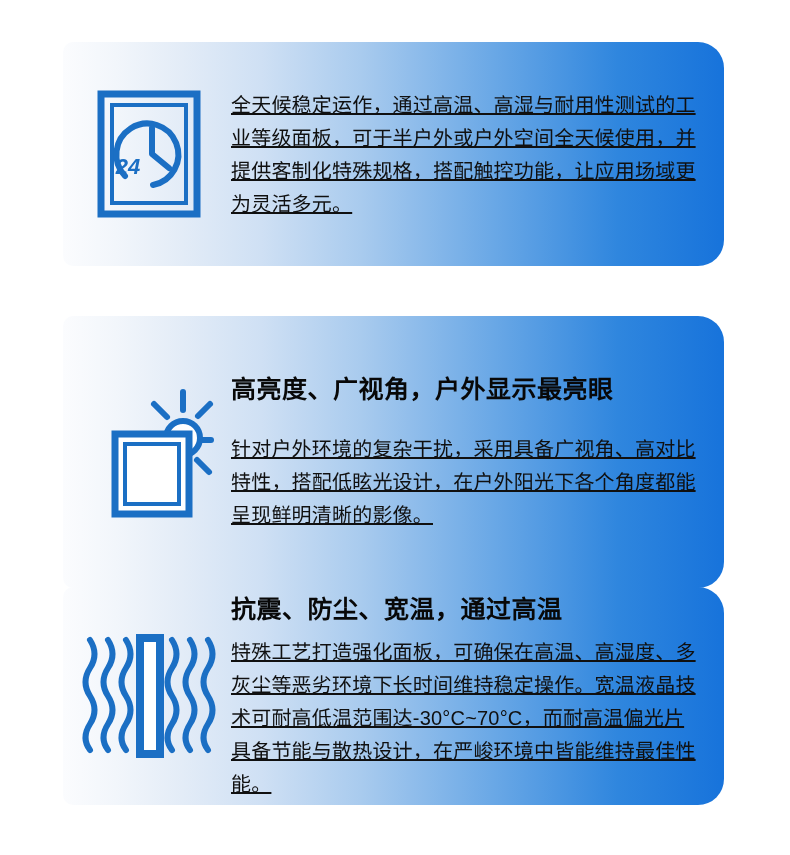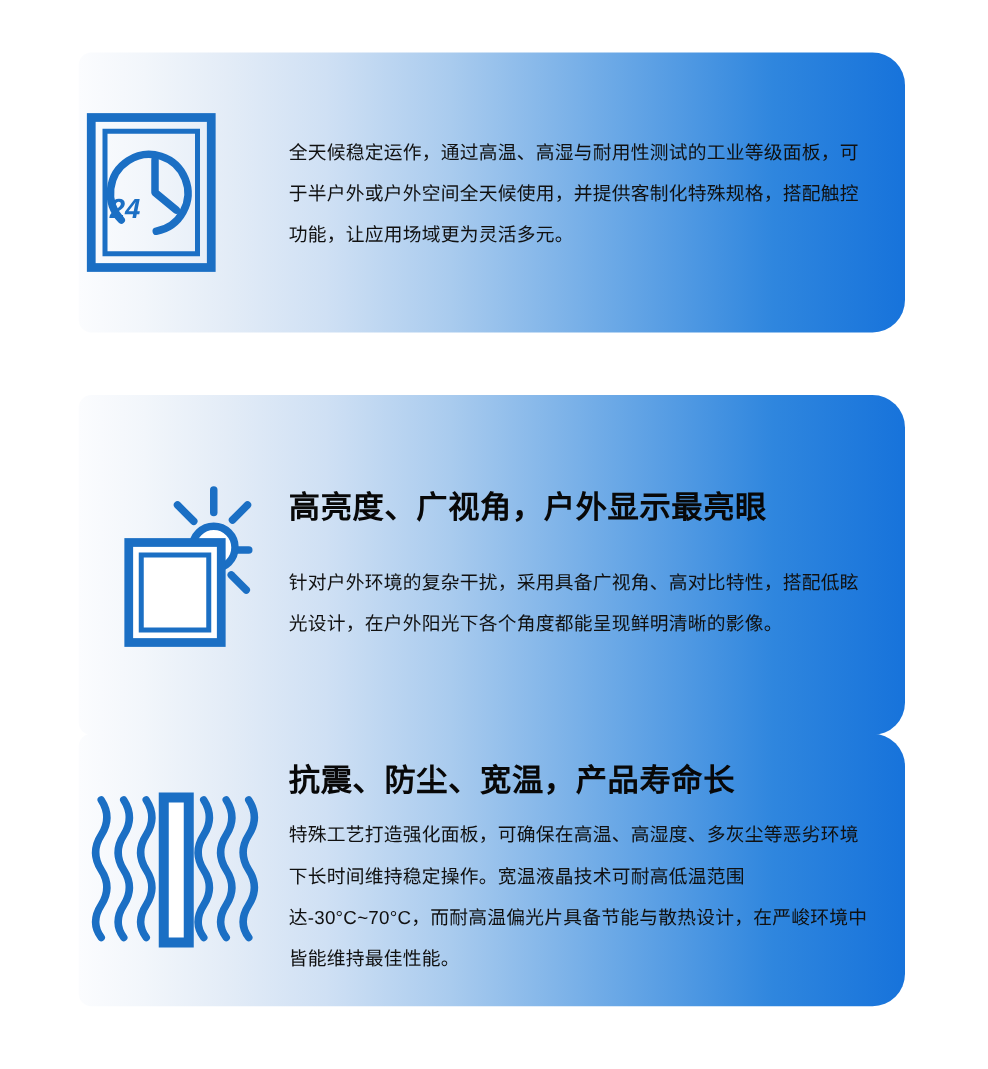--- a/index.html
+++ b/index.html
@@ -41,20 +41,21 @@
   }
   .card-1 { top: 42px;  height: 224px; }
   .card-2 { top: 316px; height: 272px; }
   .card-3 { top: 587px; height: 218px; }
 
   .icon-well {
     flex: 0 0 168px;
     height: 100%;
     display: flex;
     align-items: center;
+    justify-content: center;
     padding-left: 4px;
     box-sizing: border-box;
   }
   .icon-svg {
     display: block;
   }
 
   .card-body {
     flex: 1 1 auto;
     padding-right: 26px;
@@ -64,26 +65,27 @@
   .card-title {
     font-size: 25px;
     font-weight: bold;
     color: #080808;
     letter-spacing: 0.5px;
     line-height: 1.2;
     margin: 0 0 14px 0;
     white-space: nowrap;
   }
   .card-desc {
-    font-size: 15px;
+    font-size: 20px;
     color: #101010;
     line-height: 33px;
     margin: 0;
     letter-spacing: 0.2px;
     max-width: 475px;
+    text-decoration: underline;
   }
   .card-3 .card-title { margin-bottom: 12px; }
   .card-3 .card-desc  { max-width: 480px; }
   .card-2 .card-desc  { max-width: 470px; margin-top: 29px; }
   .card-1 .card-desc  { max-width: 468px; }
 </style>
 </head>
 <body>
 
 <div class="page">
@@ -146,18 +148,18 @@
 
           <path d="M 96 10 q 9 14 0 28 q -9 14 0 28 q 9 14 0 28 q -9 14 0 26"></path>
           <path d="M 114 10 q 9 14 0 28 q -9 14 0 28 q 9 14 0 28 q -9 14 0 26"></path>
           <path d="M 132 10 q 9 14 0 28 q -9 14 0 28 q 9 14 0 28 q -9 14 0 26"></path>
         </g>
 
         <rect x="64" y="8" width="20" height="116" fill="#ffffff" stroke="#1b6fc4" stroke-width="8"></rect>
       </svg>
     </div>
     <div class="card-body">
-      <h2 class="card-title">抗震、防尘、宽温，产品寿命长</h2>
+      <h2 class="card-title">抗震、防尘、宽温，通过高温</h2>
       <p class="card-desc">特殊工艺打造强化面板，可确保在高温、高湿度、多灰尘等恶劣环境下长时间维持稳定操作。宽温液晶技术可耐高低温范围达-30°C~70°C，而耐高温偏光片具备节能与散热设计，在严峻环境中皆能维持最佳性能。</p>
     </div>
   </section>
 
 </div>
 
 </body></html>

